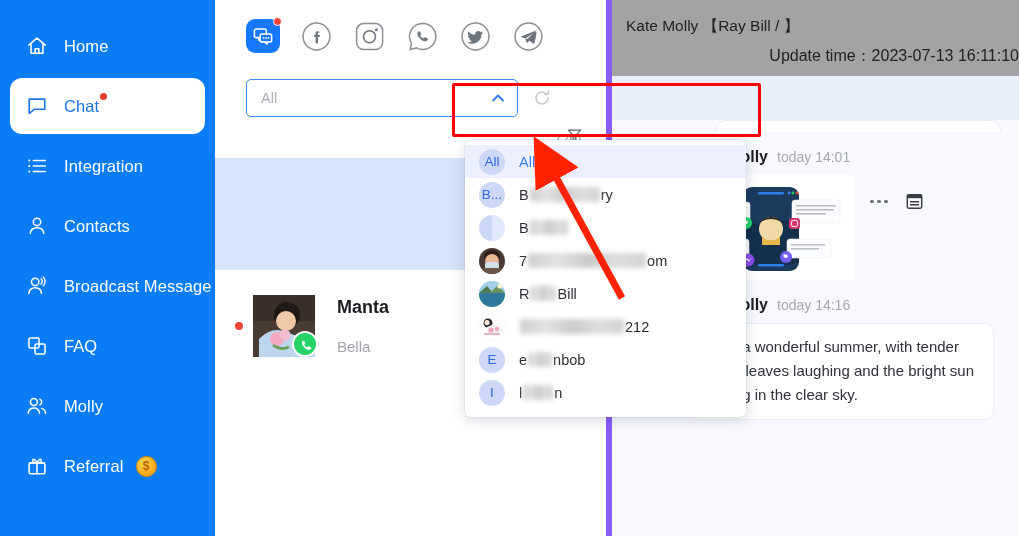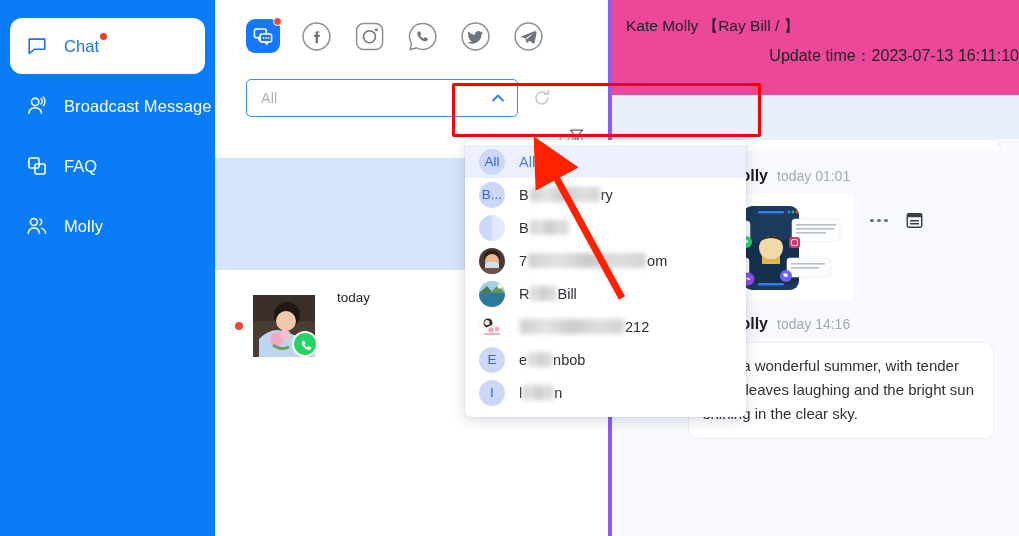--- a/index.html
+++ b/index.html
@@ -50,21 +50,21 @@
     border: 1.5px solid #e08a00;
     margin-left: 12px;
     display: flex; align-items: center; justify-content: center;
     font-size: 12px; font-weight: bold; color: #b36200;
   }
 
   
   .list-col {
     width: 397px; flex: 0 0 397px; height: 536px;
     background: #ffffff; position: relative;
-    border-right: 4px solid #8b5cf6;
+    border-right: 6px solid #8b5cf6;
   }
   .channel-bar {
     height: 72px; display: flex; align-items: center;
     padding-left: 31px; gap: 19px;
   }
   .chan-ico { width: 34px; height: 34px; position: relative; cursor: pointer; }
   .chan-ico.app {
     background: #1677ff; border-radius: 9px;
     display: flex; align-items: center; justify-content: center;
   }
@@ -175,21 +175,21 @@
     filter: blur(2.4px); border-radius: 2px;
     vertical-align: middle; margin: 0 1px;
   }
 
   
   .right-col {
     flex: 1; height: 536px; position: relative;
     background: #f7f9fe; overflow: hidden;
   }
   .conv-head {
-    background: #ec4899; height: 95px;
+    background: #a3a3a3; height: 76px;
     padding: 16px 0 16px 14px;
   }
   .conv-title { font-size: 15.5px; color: #202226; margin-bottom: 9px; }
   .conv-sub { font-size: 16px; color: #202226; text-align: right; }
   .tint-strip { height: 44px; background: #e9effb; }
   .peek-bubble {
     height: 12px; margin: 0 18px 0 104px;
     background: #ffffff; border: 1px solid #e9edf4;
     border-bottom: none;
     border-radius: 10px 10px 0 0;
@@ -230,28 +230,56 @@
     border-radius: 4px; z-index: 25; cursor: pointer;
   }
   .arrow-svg { position: absolute; left: 0; top: 0; width: 1019px; height: 536px; z-index: 50; pointer-events: none; }
 </style>
 </head>
 <body>
 
 <div id="app">
 
   <nav class="sidebar" id="sidebar">
+      <div class="nav-item">
+        <span class="nav-ico">
+          <svg viewBox="0 0 24 24">
+            <path d="M3 11 L12 3.5 L21 11 M5.5 9.5V20h13V9.5 M10 20v-5h4v5" fill="none" stroke="#ffffff" stroke-width="1.7" stroke-linecap="round" stroke-linejoin="round"></path>
+          </svg>
+        </span>
+        <span class="nav-label">Home</span>
+      </div>
       <div class="nav-item active">
         <span class="nav-ico">
           <svg viewBox="0 0 24 24">
             <path d="M3.5 4.5h17v11h-11l-6 4.5z" fill="none" stroke="#1a73e8" stroke-width="1.7" stroke-linejoin="round"></path>
           </svg>
         </span>
         <span class="nav-label">Chat</span>
         <span class="red-dot-sm"></span>
+      </div>
+      <div class="nav-item">
+        <span class="nav-ico">
+          <svg viewBox="0 0 24 24">
+            <circle cx="3.6" cy="6" r="1.2" fill="#ffffff"></circle>
+            <circle cx="3.6" cy="12" r="1.2" fill="#ffffff"></circle>
+            <circle cx="3.6" cy="18" r="1.2" fill="#ffffff"></circle>
+            <path d="M8 6h13M8 12h13M8 18h13" stroke="#ffffff" stroke-width="1.7" stroke-linecap="round"></path>
+          </svg>
+        </span>
+        <span class="nav-label">Integration</span>
+      </div>
+      <div class="nav-item">
+        <span class="nav-ico">
+          <svg viewBox="0 0 24 24">
+            <circle cx="12" cy="7.6" r="4" fill="none" stroke="#ffffff" stroke-width="1.7"></circle>
+            <path d="M4.6 20c.6-4 4-6 7.4-6s6.8 2 7.4 6" fill="none" stroke="#ffffff" stroke-width="1.7" stroke-linecap="round"></path>
+          </svg>
+        </span>
+        <span class="nav-label">Contacts</span>
       </div>
       <div class="nav-item">
         <span class="nav-ico">
           <svg viewBox="0 0 24 24">
             <circle cx="10" cy="7.6" r="4" fill="none" stroke="#ffffff" stroke-width="1.7"></circle>
             <path d="M3 20c.6-4 3.6-6 7-6s6.4 2 7 6" fill="none" stroke="#ffffff" stroke-width="1.7" stroke-linecap="round"></path>
             <path d="M16.4 4.2a4 4 0 0 1 0 5.6M18.8 2.2a7 7 0 0 1 0 9.6" fill="none" stroke="#ffffff" stroke-width="1.5" stroke-linecap="round"></path>
           </svg>
         </span>
         <span class="nav-label">Broadcast Message</span>
@@ -267,20 +295,31 @@
       </div>
       <div class="nav-item">
         <span class="nav-ico">
           <svg viewBox="0 0 24 24">
             <circle cx="8.6" cy="7.6" r="3.8" fill="none" stroke="#ffffff" stroke-width="1.7"></circle>
             <path d="M2.4 20c.6-3.8 3.2-5.8 6.2-5.8s5.6 2 6.2 5.8" fill="none" stroke="#ffffff" stroke-width="1.7" stroke-linecap="round"></path>
             <path d="M15.2 4.4a3.6 3.6 0 0 1 0 6.4M17 14.6c2.4.7 4 2.6 4.4 5.4" fill="none" stroke="#ffffff" stroke-width="1.6" stroke-linecap="round"></path>
           </svg>
         </span>
         <span class="nav-label">Molly</span>
+      </div>
+      <div class="nav-item">
+        <span class="nav-ico">
+          <svg viewBox="0 0 24 24">
+            <rect x="3.4" y="8.6" width="17.2" height="11.8" rx="1.4" fill="none" stroke="#ffffff" stroke-width="1.7"></rect>
+            <path d="M3.4 8.6h17.2M12 8.6V20.4" fill="none" stroke="#ffffff" stroke-width="1.7"></path>
+            <path d="M12 8.6C10 8.6 7.4 8.2 7.4 6.2S9.4 3.4 12 8.6zM12 8.6c2 0 4.6-.4 4.6-2.4S14.6 3.4 12 8.6z" fill="none" stroke="#ffffff" stroke-width="1.6"></path>
+          </svg>
+        </span>
+        <span class="nav-label">Referral</span>
+        <span class="coin">$</span>
       </div>
     </nav>
 
   <section class="list-col">
 
     <div class="channel-bar" id="chanbar">
         <div class="chan-ico app">
           <svg viewBox="0 0 24 24">
             <rect x="2.6" y="4.4" width="13" height="9.4" rx="1.9" fill="none" stroke="#fff" stroke-width="1.7"></rect>
             <path d="M7.4 13.8v2.6l2.6-2.6" fill="none" stroke="#fff" stroke-width="1.7" stroke-linejoin="round"></path>
@@ -372,20 +411,24 @@
                 <circle cx="33" cy="26" r="10" fill="#f0c9a8"></circle>
                 <path d="M6 44 q14-14 30-6 l26 10v14H6z" fill="#bcd6f0"></path>
                 <circle cx="24" cy="44" r="7" fill="#f3a9c0"></circle>
                 <circle cx="32" cy="40" r="5.5" fill="#f6bdd0"></circle>
                 <path d="M20 50 q8 6 16 2" stroke="#6b9e55" stroke-width="2.6" fill="none"></path>
               </svg></span><span class="wa-badge">
               <svg viewBox="0 0 15 15">
                 <path d="M4.6 3.8c.6-.3 1.3-.2 1.7.5l.8 1.5c.3.5 0 .9-.4 1.3-.4.4-.3.9.4 1.7.8.9 1.5 1.3 2 1.4.4.1.7-.2 1.1-.5.4-.4.9-.5 1.3-.3l1.4.9c.5.3.5 1 .2 1.5-.7 1-2.2 1.4-3.6.9-1.8-.6-3.7-2.2-4.8-4.1-.9-1.4-1-2.9-.4-3.8z" fill="#fff"></path>
               </svg>
             </span></span>
+          <span class="chat-main">
+            <span class="chat-name" style="display:block">Manta</span>
+            <span class="chat-sub" style="display:block">Bella</span>
+          </span>
           <span class="chat-right"><span class="chat-time">today</span></span>
           <span class="chat-chev"><svg viewBox="0 0 17 17">
               <path d="M3.4 6 L8.5 11.2 L13.6 6" fill="none" stroke="#2a2d33" stroke-width="1.9" stroke-linecap="round" stroke-linejoin="round"></path>
             </svg></span>
         </div>
       </div>
 
     <div class="dropdown" id="dropdown">
         <div class="dd-item sel">
           <span class="dd-av">All</span>
@@ -494,21 +537,21 @@
           <ellipse cx="23" cy="14" rx="13" ry="8" fill="#e8e2d6"></ellipse>
           <circle cx="23" cy="25" r="10" fill="#b58b68"></circle>
           <rect x="0" y="18" width="46" height="6" fill="#2c2c2c"></rect>
           <rect x="10" y="30" width="26" height="6" fill="#2f2f2f"></rect>
           <rect x="0" y="38" width="46" height="8" fill="#cdc4b5"></rect>
         </svg>
       </div>
       <div class="msg-body">
         <div class="msg-meta">
           <span class="msg-author">Kate Molly</span>
-          <span class="msg-time">today 01:01</span>
+          <span class="msg-time">today 14:01</span>
         </div>
         <div class="msg-imgrow">
           <div class="img-card">
             <svg viewBox="0 0 166 105">
               <rect width="166" height="105" fill="#ffffff"></rect>
               <rect x="55" y="12" width="56" height="84" rx="9" fill="#1b3a5c"></rect>
               <rect x="70" y="17" width="26" height="2.6" rx="1.3" fill="#2f7fe8"></rect>
               <circle cx="101" cy="18" r="1.4" fill="#3b82f6"></circle>
                 <circle cx="105" cy="18" r="1.4" fill="#22c55e"></circle>
                 <circle cx="109" cy="18" r="1.4" fill="#ef4444"></circle>

